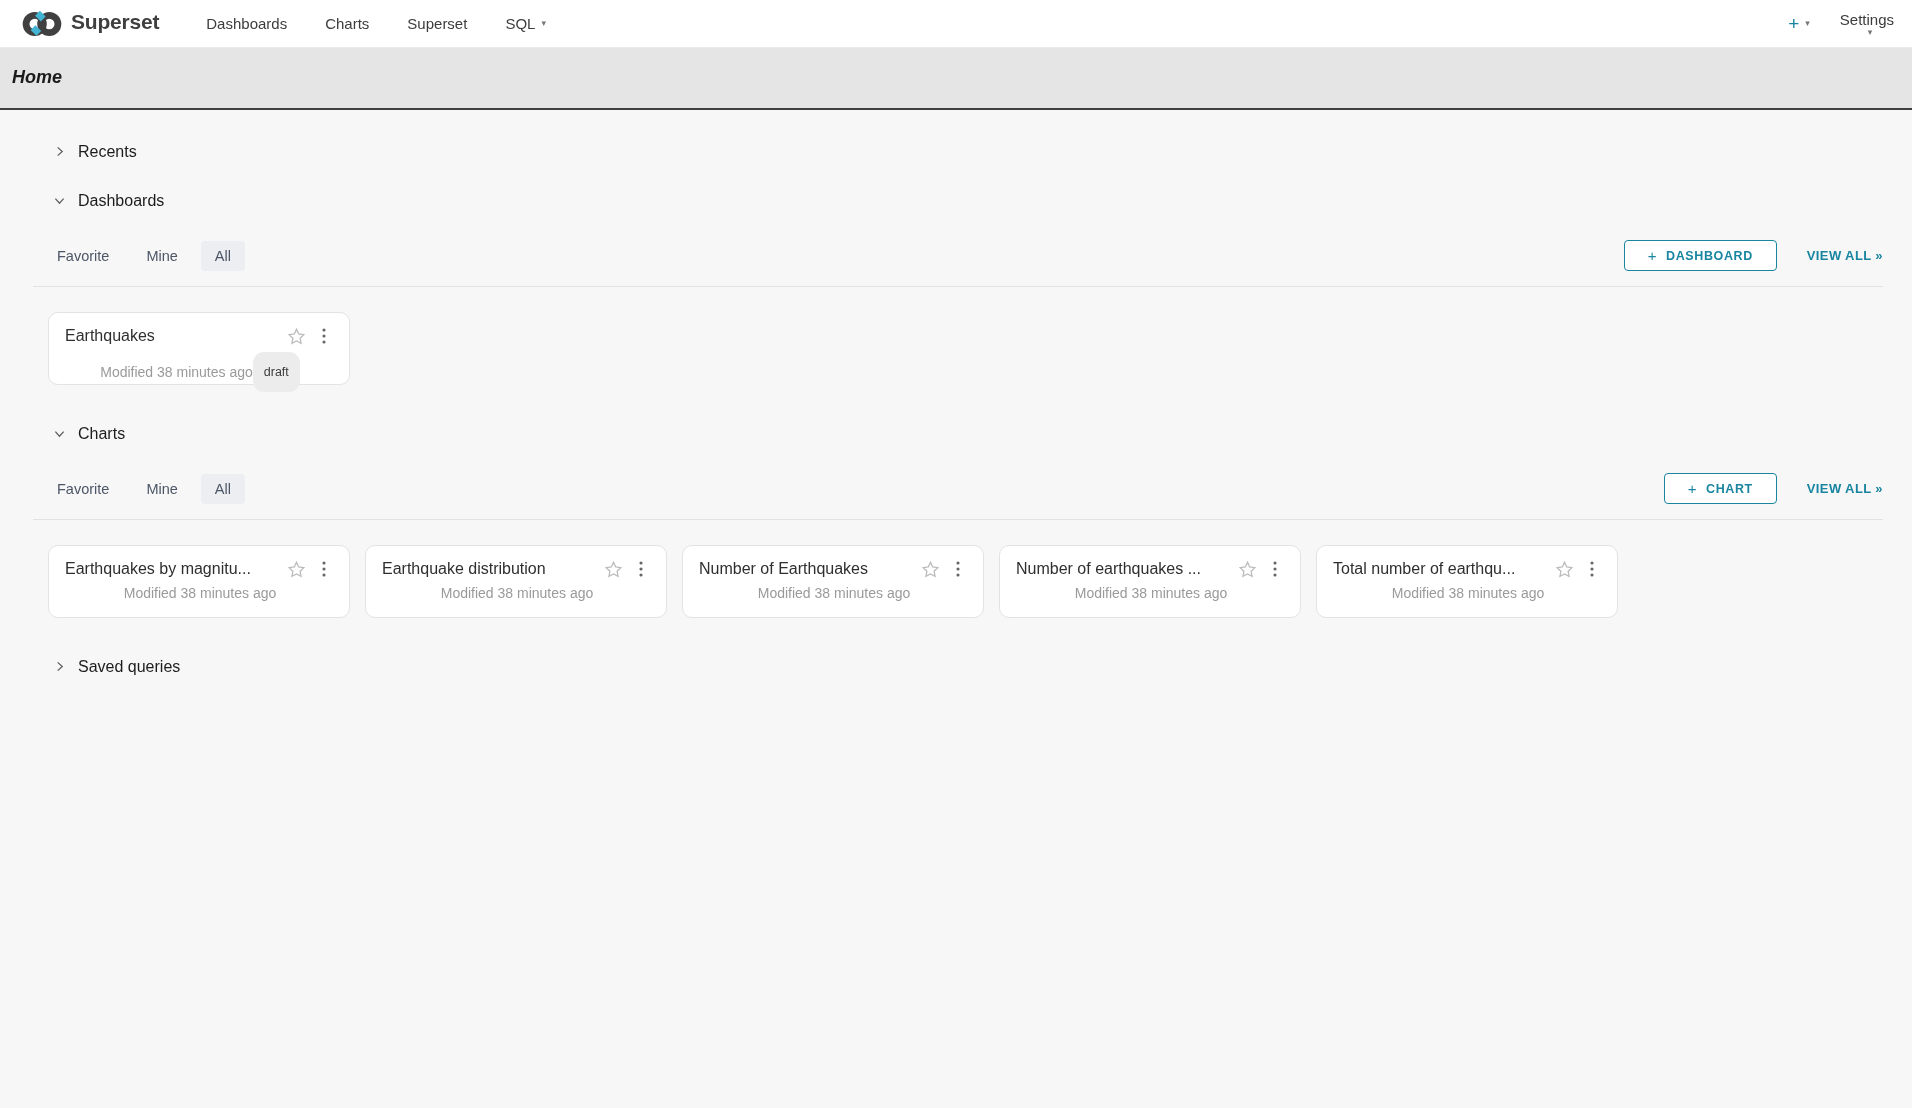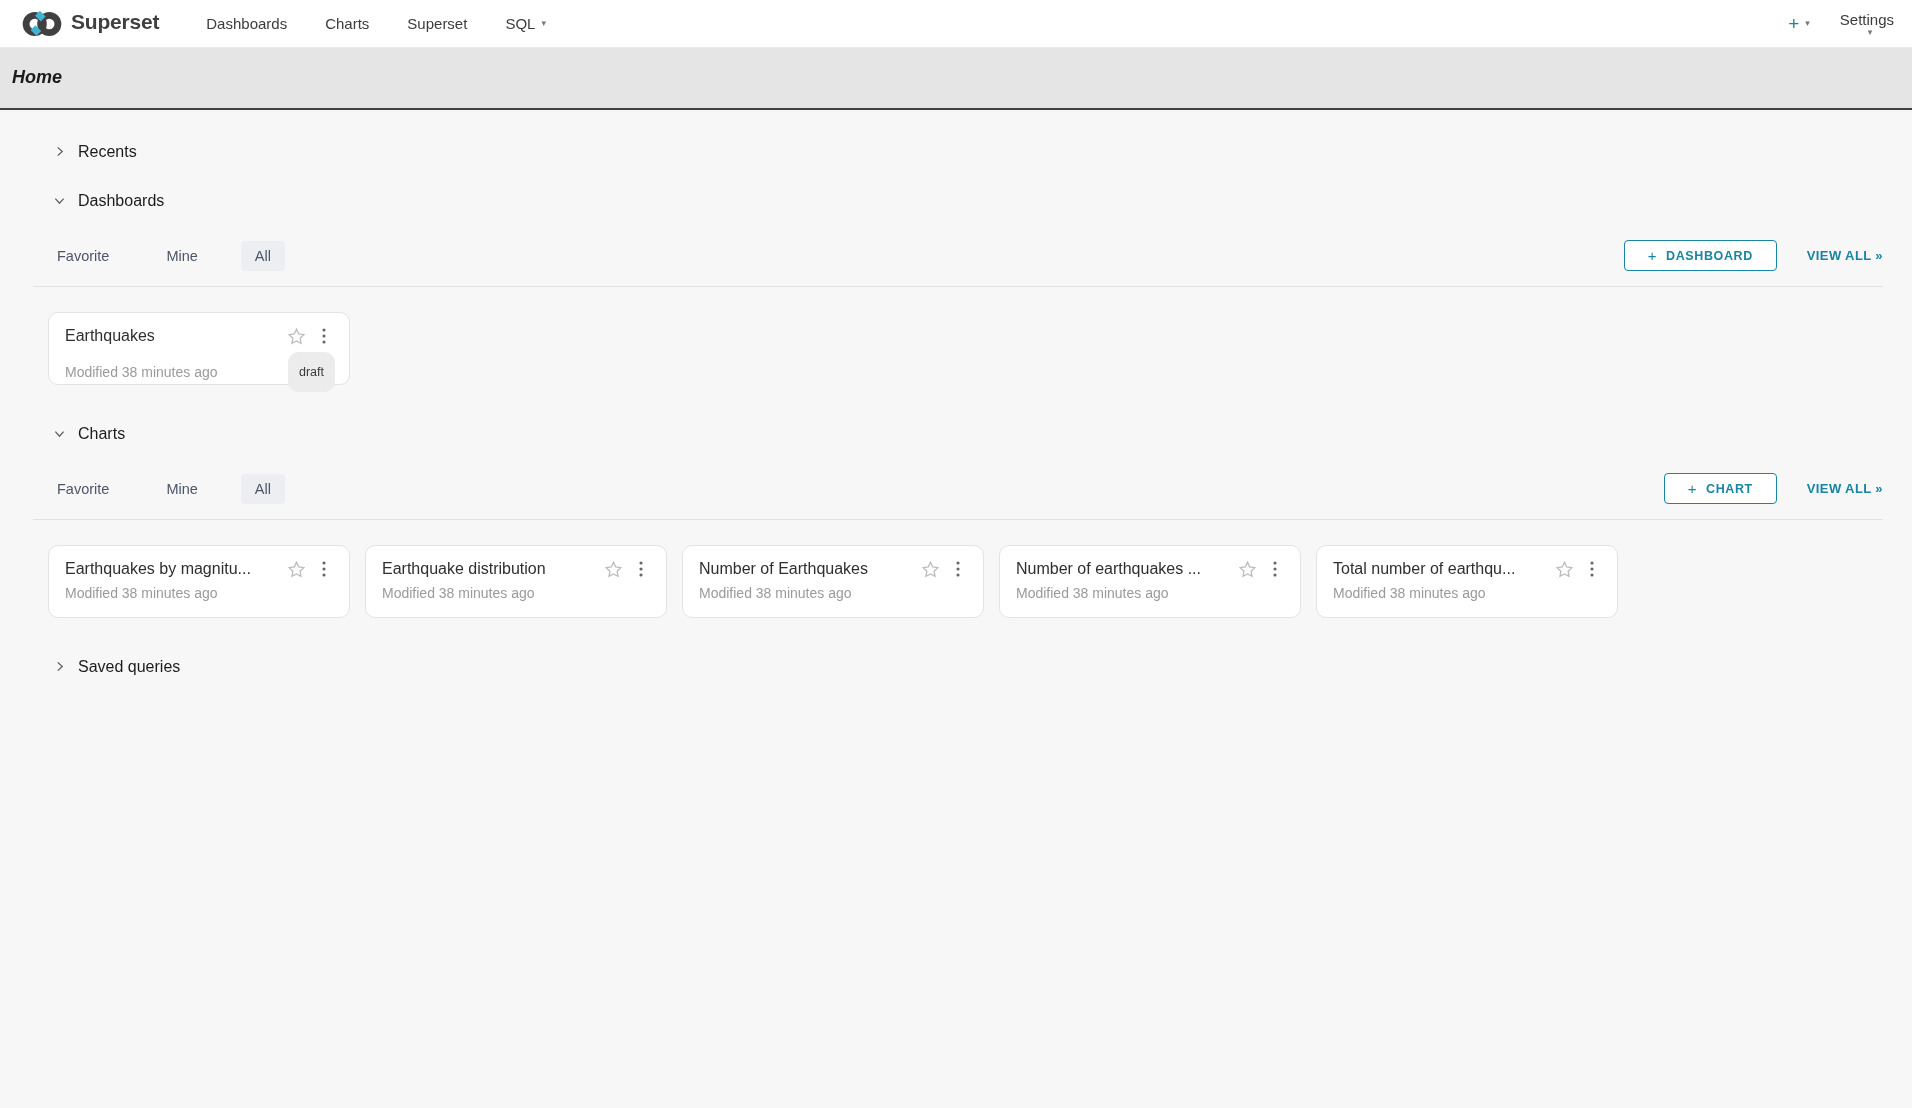--- a/index.html
+++ b/index.html
@@ -42,21 +42,21 @@
   }
   .section-label { font-size:16px; color:#1c1c1c; }
   .chev { display:block; }
   .section-collapsed { margin-bottom:25px; }
   .section-open { margin-bottom:0; }
 
   .section-body { margin:0 29px 37px 33px; }
   .controls-row {
     display:flex; justify-content:space-between; align-items:center; margin-top:27px;
   }
-  .tabs { display:flex; gap:29px; margin-left:10px;align-items:flex-end; }
+  .tabs { display:flex; gap:9px; margin-left:10px;align-items:flex-end; }
   .tab {
     padding:7px 14px; font-size:14.5px; color:#4c5667; border-radius:4px;
     background:transparent; border:none; cursor:pointer;
     font-family:inherit;
   }
   .tab.active { background:#eceef2; }
   .actions { display:flex; align-items:center; }
   .add-btn {
     display:flex; align-items:center; gap:9px; height:31px; padding:0 23px;
     background:#fff; border:1px solid #1985a0; border-radius:4px; cursor:pointer;
@@ -74,21 +74,21 @@
   .card {
     width:302px; height:73px; background:#fff; border:1px solid #e3e3e3;
     border-radius:10px; padding:11px 14px 10px 16px; cursor:pointer;
   }
   .card-top { display:flex; align-items:center; }
   .card-title {
     flex:1; font-size:16px; color:#2f2f2f; white-space:nowrap; overflow:hidden;
   }
   .card-icons { display:flex; align-items:center; gap:5px; }
   .icon-btn { background:none; border:none; padding:2px; cursor:pointer; display:flex; }
-  .card-bottom { display:flex; align-items:center; justify-content:space-between; margin-top:4px; }
+  .card-bottom { display:flex; align-items:center; justify-content:center; margin-top:4px; }
   .card-modified { font-size:14px; color:#9a9a9a; }
   .badge {
     background:#ececec; border-radius:11px; padding:13px 11px;
     font-size:12.5px; color:#3b3b3b;
   }
 </style>
 </head>
 <body>
 
 <nav class="navbar">

